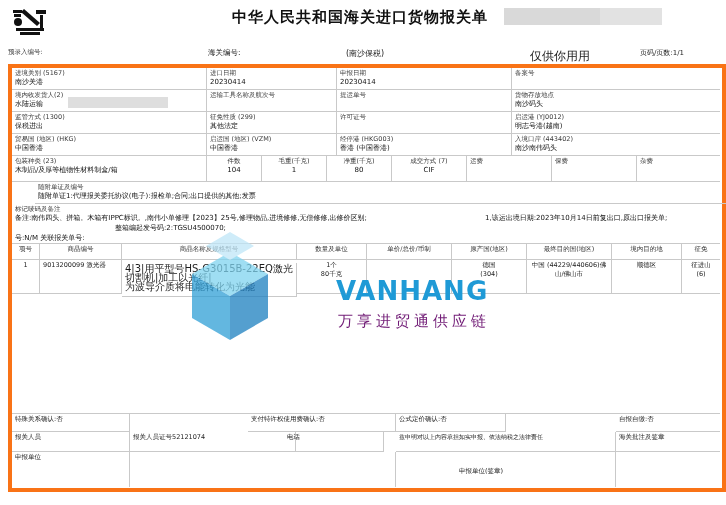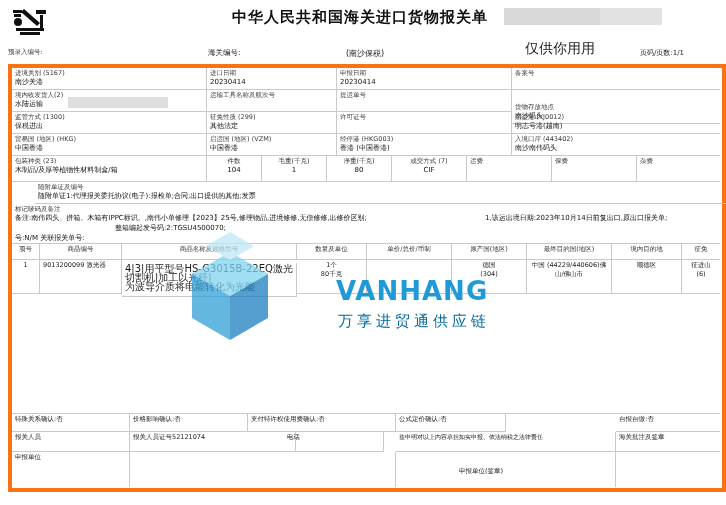--- a/index.html
+++ b/index.html
@@ -45,36 +45,36 @@
   .lab{font-size:6.5px;color:#3a3a3a;line-height:8px;}
   .val{font-size:7px;color:#111;line-height:9px;margin-top:1px;}
   .ctr{text-align:center;}
 
   
   .subtitle{
     position:absolute;left:200px;top:48px;width:330px;text-align:center;
     font-size:8px;color:#222;
   }
   .official{
-    position:absolute;left:500px;top:40px;width:120px;text-align:center;font-size:14px;
+    position:absolute;left:500px;top:48px;width:120px;text-align:center;font-size:12px;
   }
   .pageno{
     position:absolute;left:640px;top:48px;width:80px;text-align:left;font-size:7px;
   }
 
   
   .gt-head{font-size:6.5px;color:#333;text-align:center;line-height:9px;}
 
   
   .wm{position:absolute;left:150px;top:230px;width:430px;height:130px;pointer-events:none;}
   .wm-text{
     position:absolute;left:186px;top:46px;font-size:26px;font-weight:bold;
     color:#1f9ad6;letter-spacing:1px;font-family:"DejaVu Sans",sans-serif;
   }
-  .wm-sub{position:absolute;left:188px;top:82px;font-size:15px;color:#0369a1;letter-spacing:4px;}
+  .wm-sub{position:absolute;left:188px;top:82px;font-size:15px;color:#701a75;letter-spacing:4px;}
   .small{font-size:6.5px;}
   .tiny{font-size:6px;}
 </style>
 </head>
 <body>
 
 <div class="page">
 
   <div class="header">
     <svg class="logo" viewBox="0 0 40 32">
@@ -131,21 +131,21 @@
       <div class="val">水陆运输</div>
     </div>
     <div class="cell" style="left:195px;top:22px;width:130px;height:22px;">
       <div class="lab">运输工具名称及航次号</div>
       <div class="val"></div>
     </div>
     <div class="cell" style="left:325px;top:22px;width:175px;height:22px;">
       <div class="lab">提运单号</div>
       <div class="val"></div>
     </div>
-    <div class="cell noR" style="left:500px;top:34px;width:208px;height:22px;">
+    <div class="cell noR" style="left:500px;top:22px;width:208px;height:22px;">
       <div class="lab">货物存放地点</div>
       <div class="val">南沙码头</div>
     </div>
 
     <div class="cell" style="left:0;top:44px;width:195px;height:22px;">
       <div class="lab">监管方式 (1300)</div>
       <div class="val">保税进出</div>
     </div>
     <div class="cell" style="left:195px;top:44px;width:130px;height:22px;">
       <div class="lab">征免性质 (299)</div>
@@ -248,23 +248,20 @@
 (304)</div>
     <div class="cell ctr" style="left:515px;top:192px;width:85px;height:34px;font-size:6.5px;">中国 (44229/440606)佛山/佛山市</div>
     <div class="cell ctr" style="left:600px;top:192px;width:70px;height:34px;font-size:6.5px;">顺德区</div>
     <div class="cell ctr noR" style="left:670px;top:192px;width:38px;height:34px;font-size:6.5px;white-space:pre-line;">征进山
 (6)</div>
 
     <div class="cell noR" style="left:0;top:226px;width:708px;height:120px;"></div>
 
     <div class="cell" style="left:0;top:346px;width:118px;height:18px;">
       <span class="small">特殊关系确认:</span><span class="small">否</span>
-    </div>
-    <div class="cell" style="left:118px;top:346px;width:118px;height:18px;">
-      <span class="small">价格影响确认:</span><span class="small">否</span>
     </div>
     <div class="cell" style="left:236px;top:346px;width:148px;height:18px;">
       <span class="small">支付特许权使用费确认:</span><span class="small">否</span>
     </div>
     <div class="cell" style="left:384px;top:346px;width:110px;height:18px;">
       <span class="small">公式定价确认:</span><span class="small">否</span>
     </div>
     <div class="cell noR" style="left:604px;top:346px;width:104px;height:18px;">
       <span class="small">自报自缴:</span><span class="small">否</span>
     </div>

